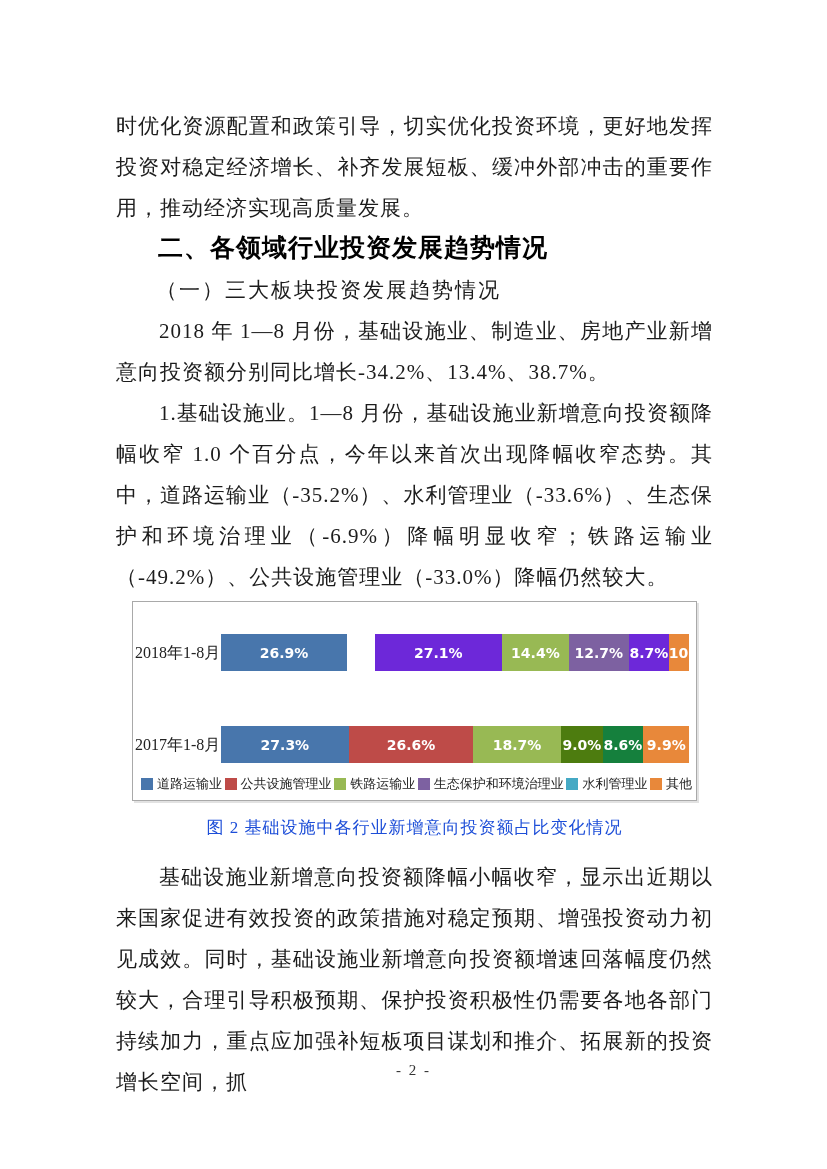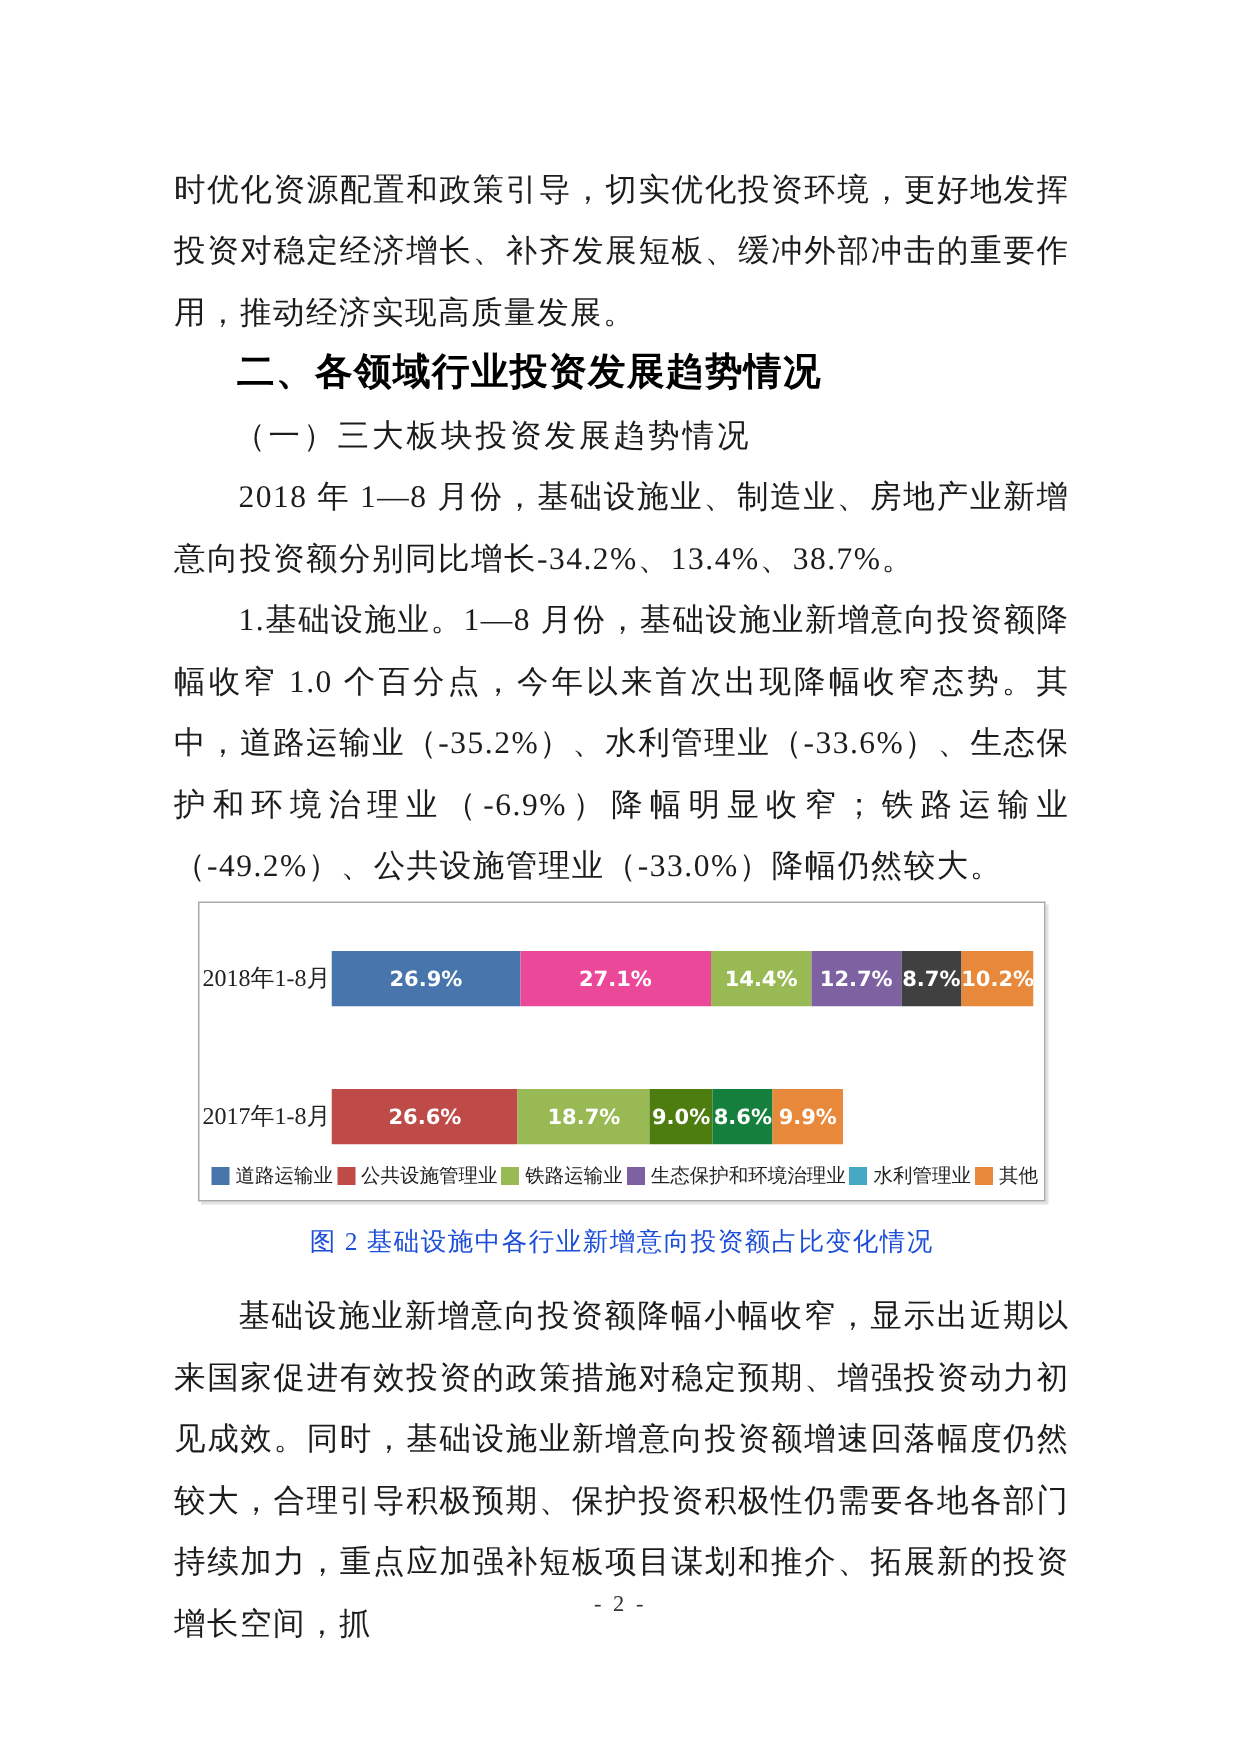--- a/index.html
+++ b/index.html
@@ -145,40 +145,43 @@
 
     <p class="body-text">1.基础设施业。1—8 月份，基础设施业新增意向投资额降幅收窄 1.0 个百分点，今年以来首次出现降幅收窄态势。其中，道路运输业（-35.2%）、水利管理业（-33.6%）、生态保护和环境治理业（-6.9%）降幅明显收窄；铁路运输业（-49.2%）、公共设施管理业（-33.0%）降幅仍然较大。</p>
 
     <div class="chart-frame">
       <div class="bar-row row-0">
         <div class="cat-label">2018年1-8月</div>
         <div class="bar-track">
             <div class="seg" style="flex: 0 0 26.9%; background: rgb(72, 118, 172);">
               <span class="seg-label">26.9%</span>
             </div>
-            <div class="seg" style="flex: 0 0 27.1%; background: #ec4899;">
+            <div class="seg" style="flex: 0 0 27.1%; background: #6d28d9; margin-left: 28px;">
               <span class="seg-label">27.1%</span>
             </div>
             <div class="seg" style="flex: 0 0 14.4%; background: rgb(152, 185, 84);">
               <span class="seg-label">14.4%</span>
             </div>
             <div class="seg" style="flex: 0 0 12.7%; background: rgb(125, 97, 161);">
               <span class="seg-label">12.7%</span>
             </div>
-            <div class="seg" style="flex: 0 0 8.7%; background: #404040;">
+            <div class="seg" style="flex: 0 0 8.7%; background: #6d28d9;">
               <span class="seg-label">8.7%</span>
             </div>
             <div class="seg" style="flex: 0 0 10.2%; background: rgb(232, 136, 58);">
               <span class="seg-label">10.2%</span>
             </div>
           </div>
       </div>
       <div class="bar-row row-1">
         <div class="cat-label">2017年1-8月</div>
         <div class="bar-track">
+            <div class="seg" style="flex: 0 0 27.3%; background: rgb(72, 118, 172);">
+              <span class="seg-label">27.3%</span>
+            </div>
             <div class="seg" style="flex: 0 0 26.6%; background: rgb(190, 75, 72);">
               <span class="seg-label">26.6%</span>
             </div>
             <div class="seg" style="flex: 0 0 18.7%; background: rgb(152, 185, 84);">
               <span class="seg-label">18.7%</span>
             </div>
             <div class="seg" style="flex: 0 0 9%; background: #4d7c0f;">
               <span class="seg-label">9.0%</span>
             </div>
             <div class="seg" style="flex: 0 0 8.6%; background: #15803d;">

